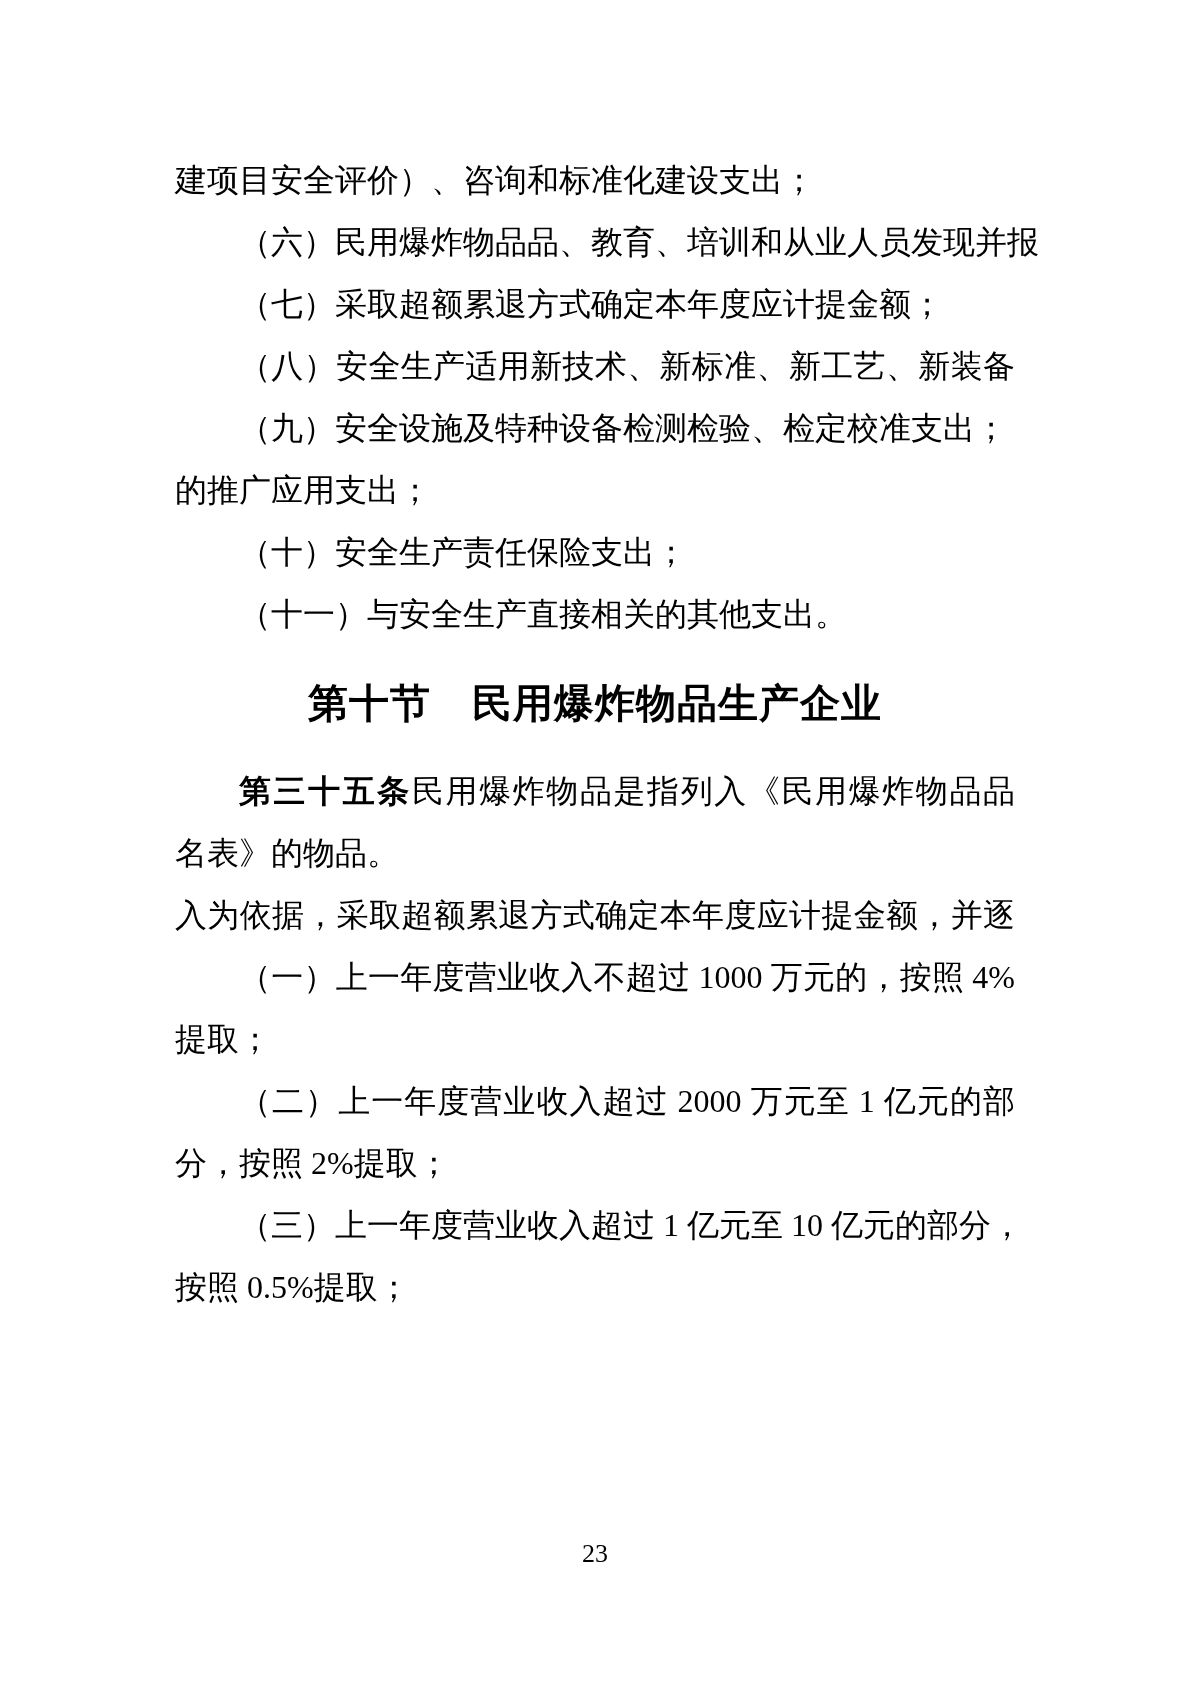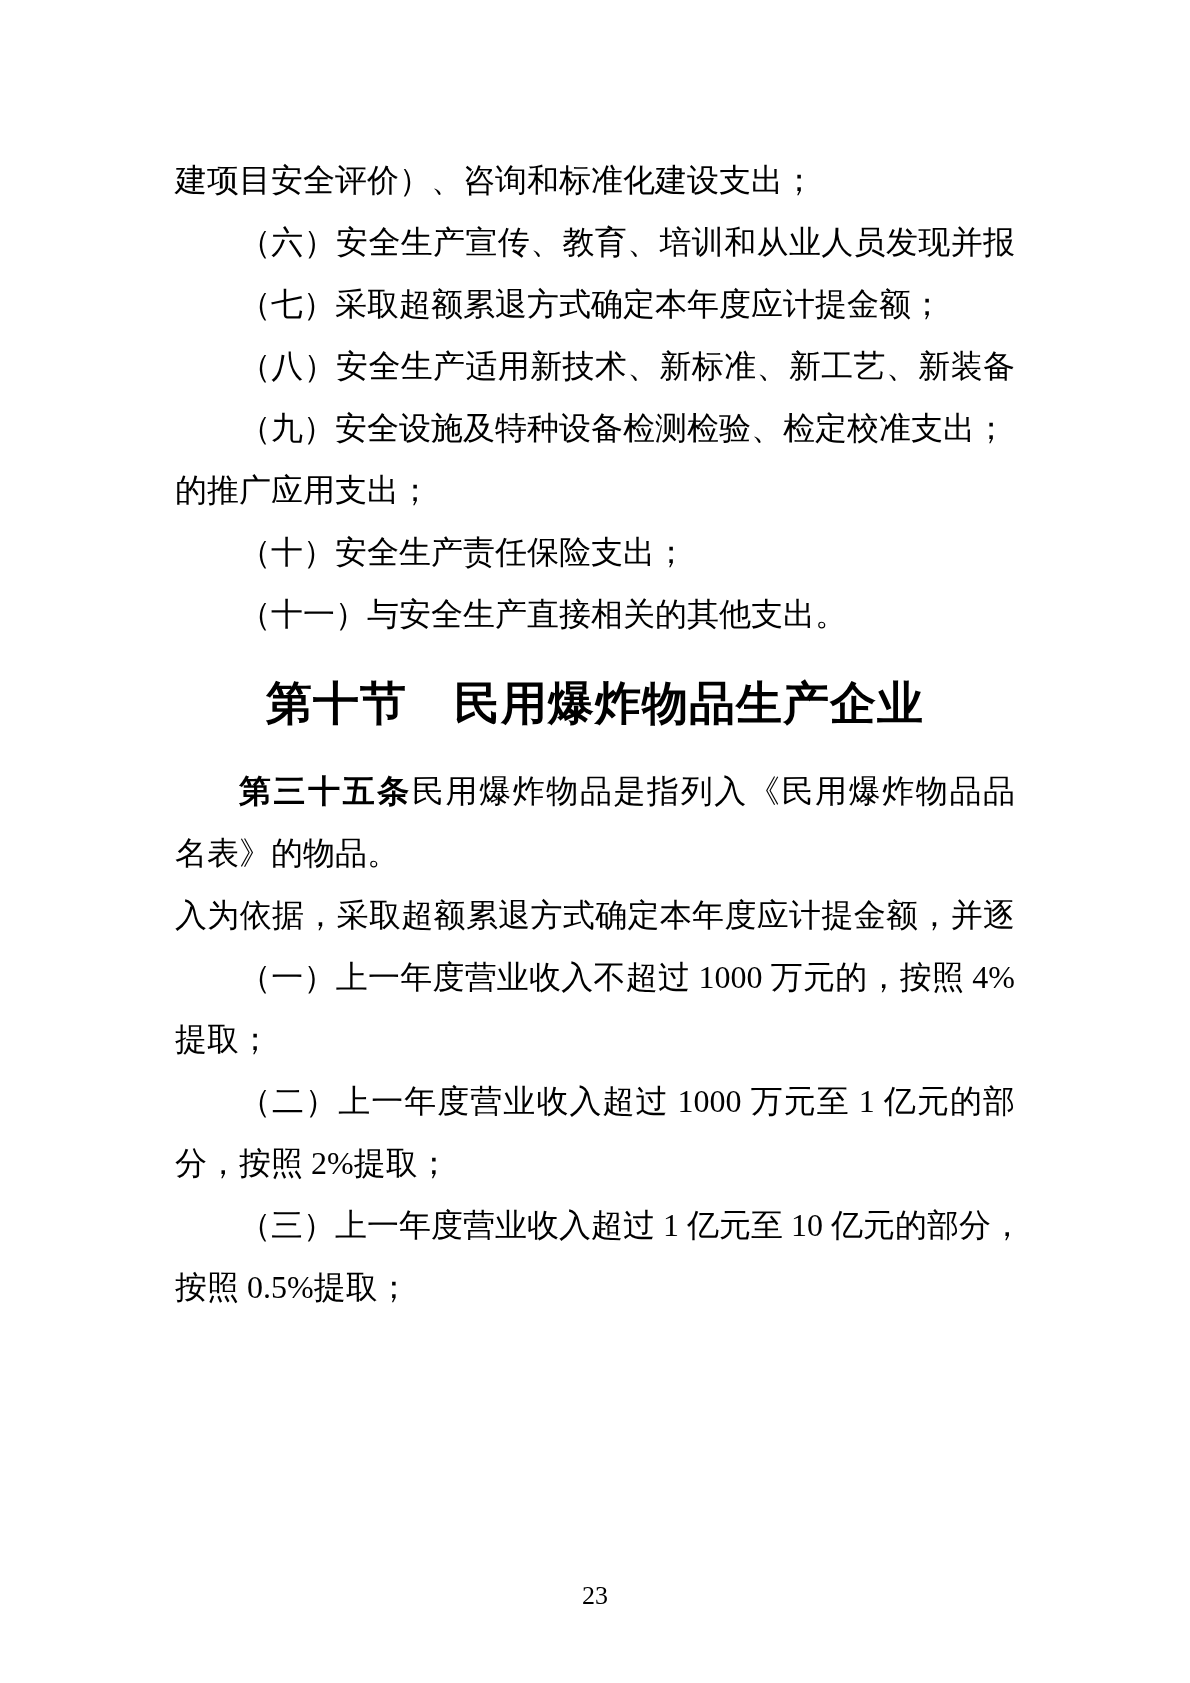--- a/index.html
+++ b/index.html
@@ -38,58 +38,57 @@
     padding-left: 64px;
   }
   .line b {
     font-family: "Liberation Sans", "DejaVu Sans", sans-serif;
     font-weight: 700;
     letter-spacing: 1px;
   }
   .line.heading {
     font-family: "Liberation Sans", "DejaVu Sans", sans-serif;
     font-weight: 700;
-    font-size: 46px;
+    font-size: 40px;
     letter-spacing: 1px;
     text-align: center;
     text-align-last: center;
     padding-left: 0;
     margin: 27px 0 26px 0;
   }
   .page-number {
     position: absolute;
     top: 1537px;
     left: 0;
     width: 1190px;
     text-align: center;
     font-size: 26px;
     line-height: 34px;
     font-family: "Liberation Serif", "DejaVu Serif", serif;
     color: #000000;
-    margin-top: 42px;
   }
 </style>
 </head>
 <body>
 
 <div class="page">
   <div class="content">
       <div class="line">建项目安全评价）、咨询和标准化建设支出；</div>
-      <div class="line indent fill">（六）安全生产宣传、教育、培训和从业人员发现并报</div>
+      <div class="line indent fill">（六）民用爆炸物品品、教育、培训和从业人员发现并报</div>
       <div class="line indent">（七）采取超额累退方式确定本年度应计提金额；</div>
       <div class="line indent fill">（八）安全生产适用新技术、新标准、新工艺、新装备</div>
       <div class="line indent">（九）安全设施及特种设备检测检验、检定校准支出；</div>
       <div class="line">的推广应用支出；</div>
       <div class="line indent">（十）安全生产责任保险支出；</div>
       <div class="line indent">（十一）与安全生产直接相关的其他支出。</div>
       <div class="line heading">第十节　民用爆炸物品生产企业</div>
       <div class="line indent fill"><b>第三十五条</b>民用爆炸物品是指列入《民用爆炸物品品</div>
       <div class="line">名表》的物品。</div>
       <div class="line fill">入为依据，采取超额累退方式确定本年度应计提金额，并逐</div>
       <div class="line indent fill">（一）上一年度营业收入不超过 1000 万元的，按照 4%</div>
       <div class="line">提取；</div>
-      <div class="line indent fill">（二）上一年度营业收入超过 1000 万元至 1 亿元的部</div>
+      <div class="line indent fill">（二）上一年度营业收入超过 2000 万元至 1 亿元的部</div>
       <div class="line">分，按照 2%提取；</div>
       <div class="line indent fill">（三）上一年度营业收入超过 1 亿元至 10 亿元的部分，</div>
       <div class="line">按照 0.5%提取；</div>
     </div>
   <div class="page-number">23</div>
 </div>
 
 </body></html>

